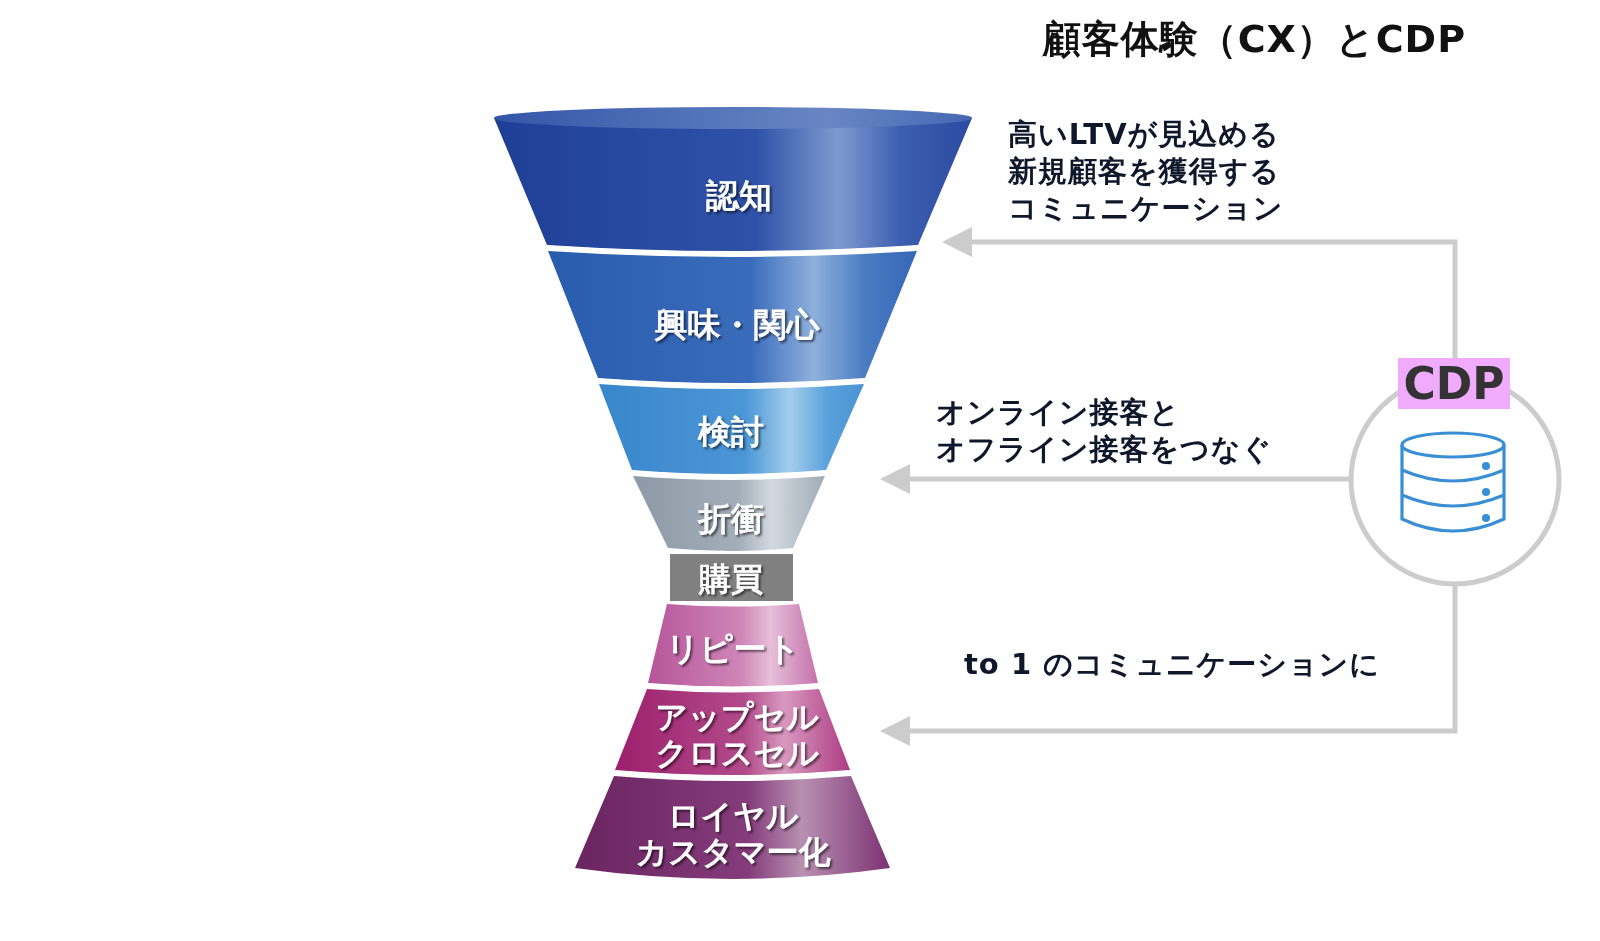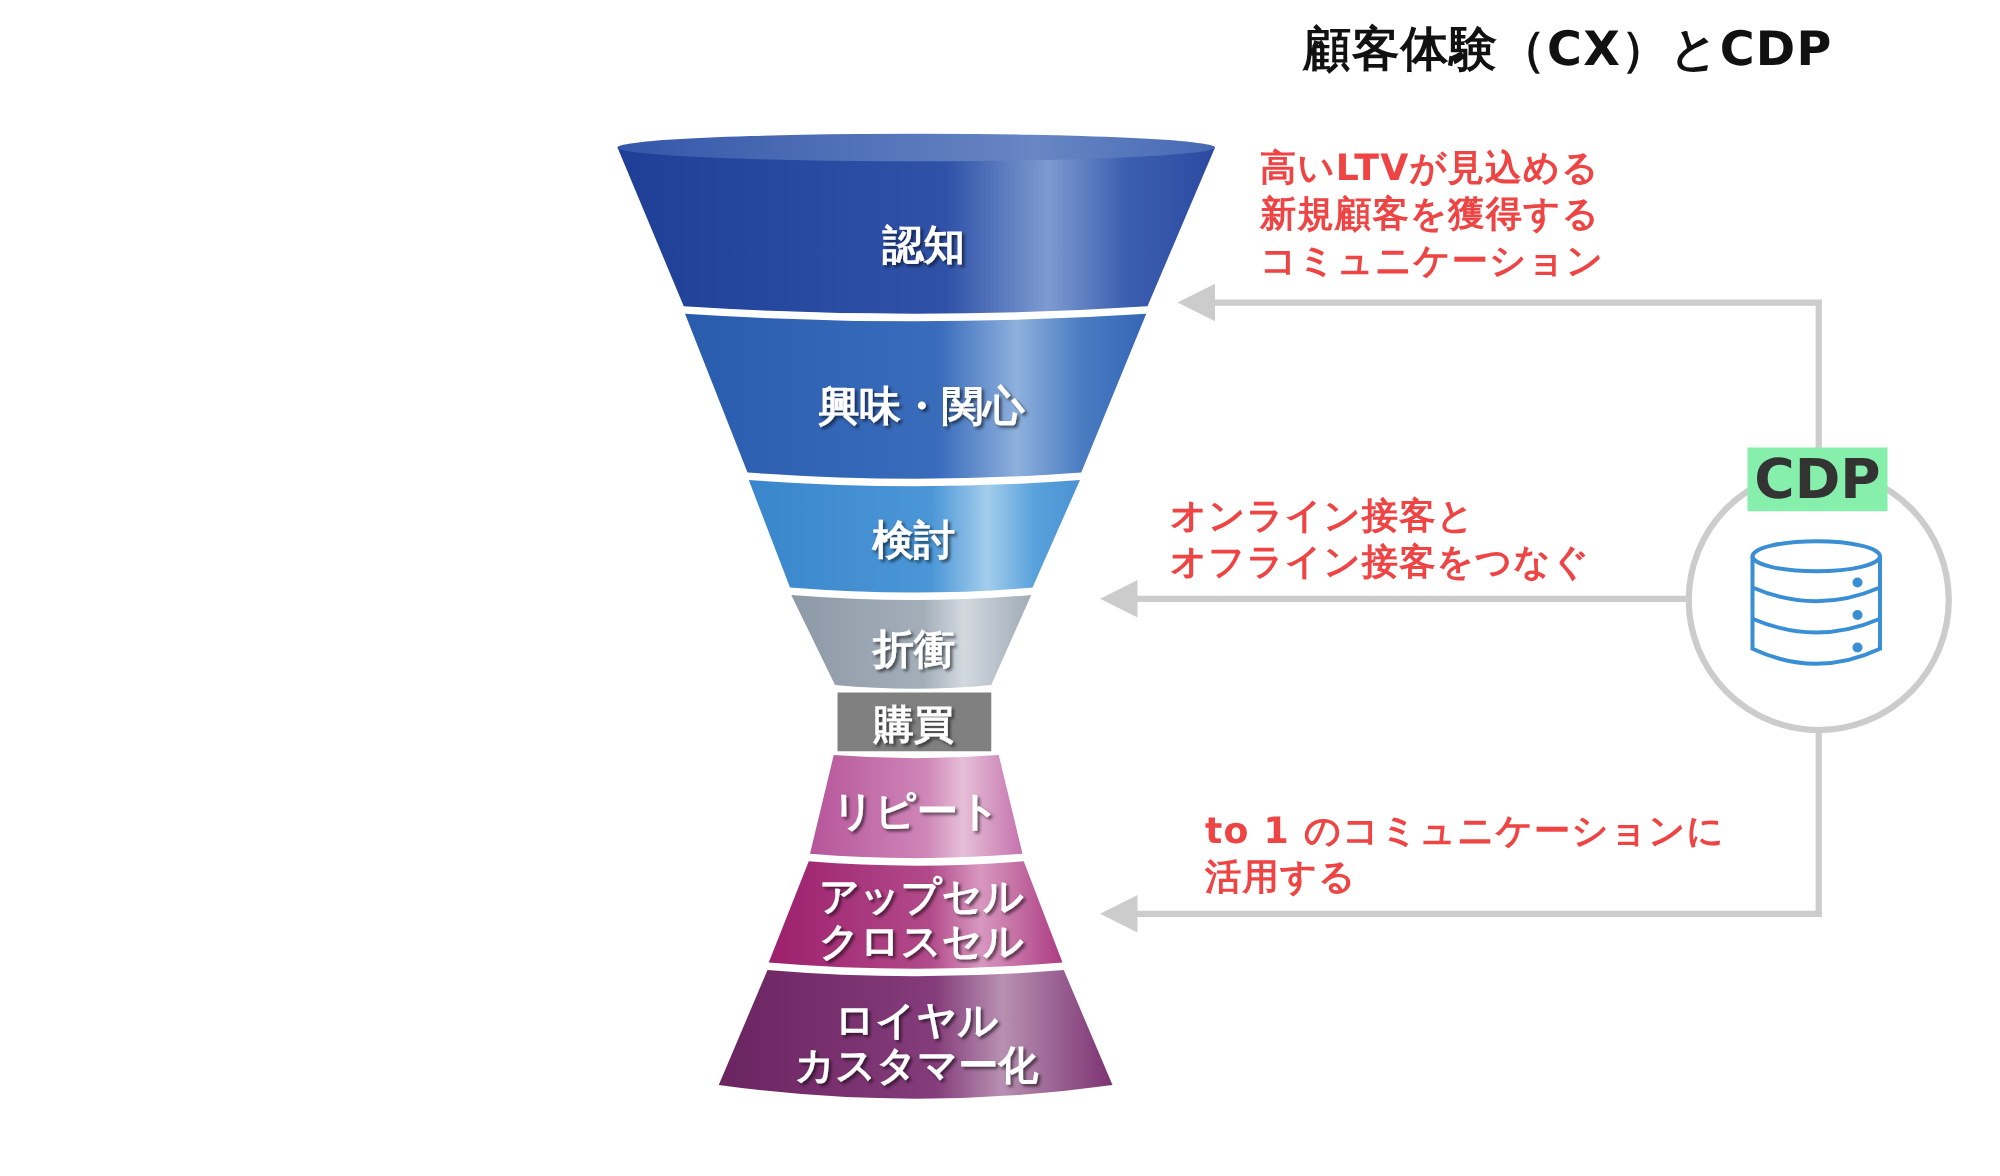--- a/index.html
+++ b/index.html
@@ -3,24 +3,24 @@
 <meta charset="utf-8">
 <style>
   html, body { margin:0; padding:0; background:#ffffff; }
   body { width:1600px; height:941px; position:relative; overflow:hidden;
          font-family:"DejaVu Sans","Liberation Sans",sans-serif; }
   .title { position:absolute; left:0; top:14px; width:1466px; text-align:right;
            font-size:38px; font-weight:bold; color:#111; letter-spacing:1px; }
   svg.main { position:absolute; left:0; top:0; }
   .band-label { font-family:"DejaVu Sans","Liberation Sans",sans-serif; font-weight:bold;
                 fill:#ffffff; text-anchor:middle; }
-  .anno { position:absolute; font-size:29px; line-height:37px; color:#ef4444;
+  .anno { position:absolute; font-size:29px; line-height:37px; color:#0f172a;
           font-weight:bold; white-space:nowrap; letter-spacing:1px; }
   .cdp-label { position:absolute; left:1398px; top:358px; width:112px; text-align:center;
-               font-size:44px; font-weight:bold; color:#333; background:#86efac; }
+               font-size:44px; font-weight:bold; color:#333; background:#f0abfc; }
 </style>
 </head>
 <body>
 
 <div class="title">顧客体験（CX）とCDP</div>
 
 <svg class="main" width="1600" height="941" viewBox="0 0 1600 941">
   <defs>
     <linearGradient id="g1" x1="0" x2="1" y1="0" y2="0">
       <stop offset="0" stop-color="#1f3f96"></stop>
@@ -162,14 +162,13 @@
   <div>コミュニケーション</div>
 </div>
 
 <div class="anno" style="left:936px; top:394px;">
   <div>オンライン接客と</div>
   <div>オフライン接客をつなぐ</div>
 </div>
 
 <div class="anno" style="left:964px; top:646px;">
   <div>to 1 のコミュニケーションに</div>
-  <div>活用する</div>
 </div>
 
 </body></html>

